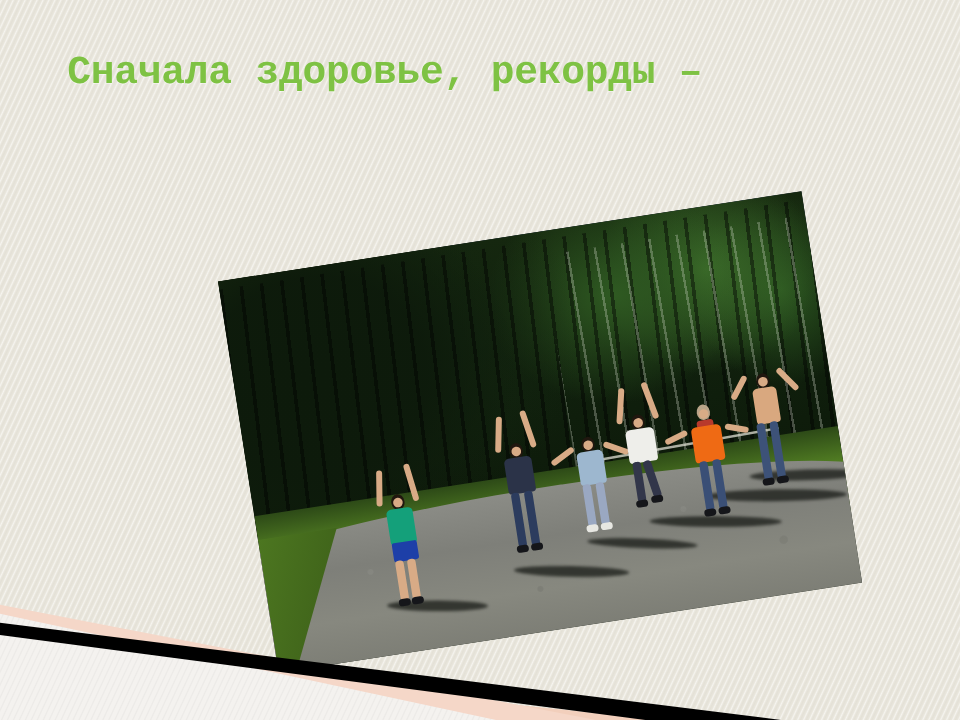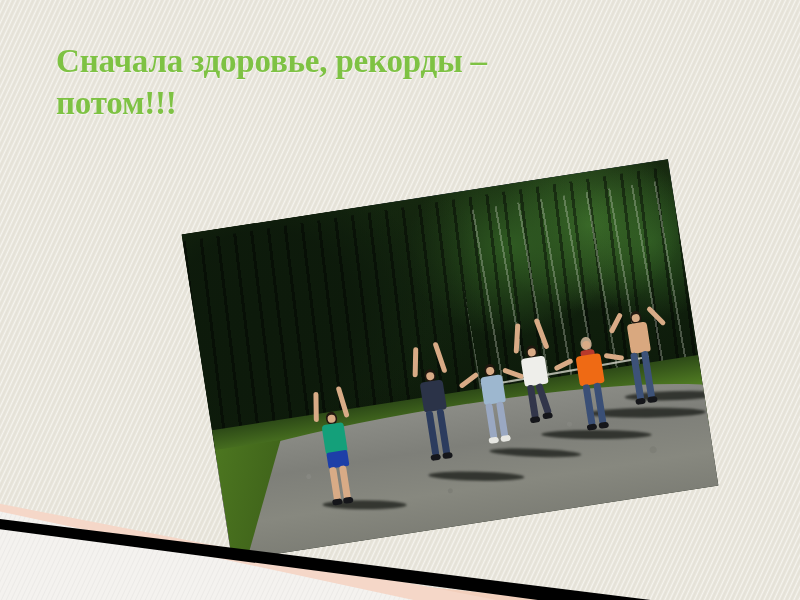--- a/index.html
+++ b/index.html
@@ -91,21 +91,21 @@
     clip-path: polygon(0% 0%, 100% 86%, 100% 100%, 0% 9%);
   }
 
   
   .title {
     position: absolute;
     left: 56px;
     top: 40px;
     width: 640px;
     color: #7ec243;
-    font-family: Liberation Serif, serif;
+    font-family: Liberation Mono, monospace;
     font-weight: bold;
     font-size: 33px;
     line-height: 1.28;
     letter-spacing: -0.2px;
     text-shadow: 0 1px 0 rgba(255,255,255,0.45);
   }
 
   
   .photo-wrap {
     position: absolute;
@@ -235,21 +235,20 @@
 </style>
 </head>
 <body>
 
 <div id="slide">
 
   <div class="texture"></div>
 
   <div class="title">
     <div>Сначала здоровье, рекорды –</div>
-    <div>потом!!!</div>
   </div>
 
   <div class="photo-wrap">
     <div class="photo">
 
       <div class="sky"></div>
       <div class="forest"></div>
       <div class="trunks"></div>
       <div class="trunks2"></div>
       <div class="grass"></div>

